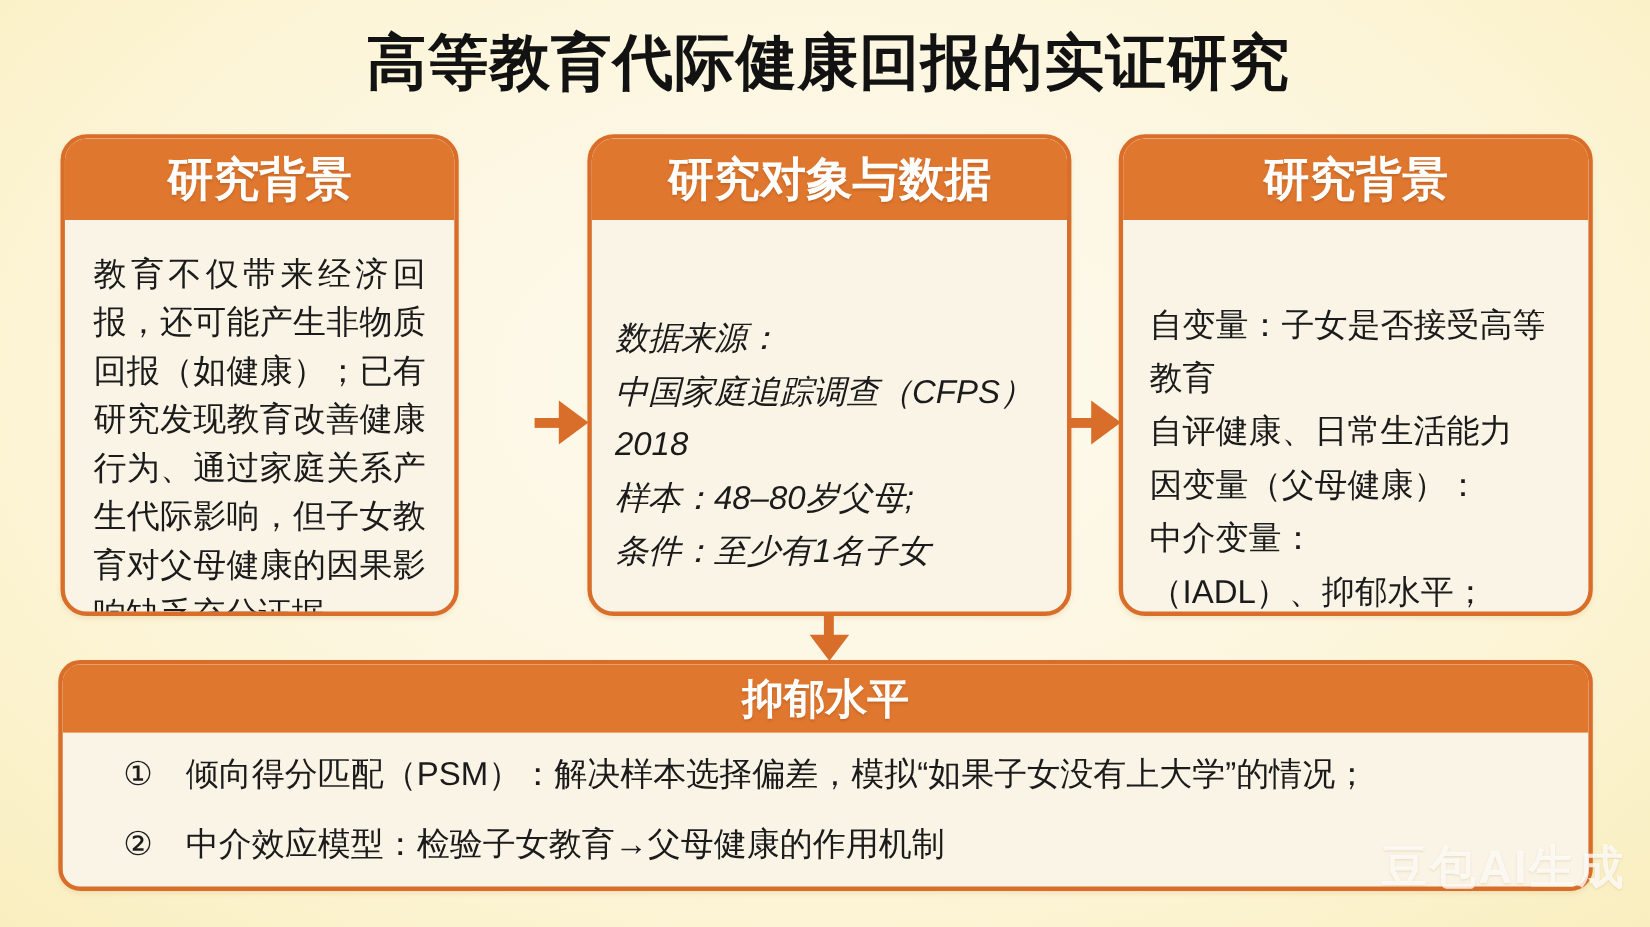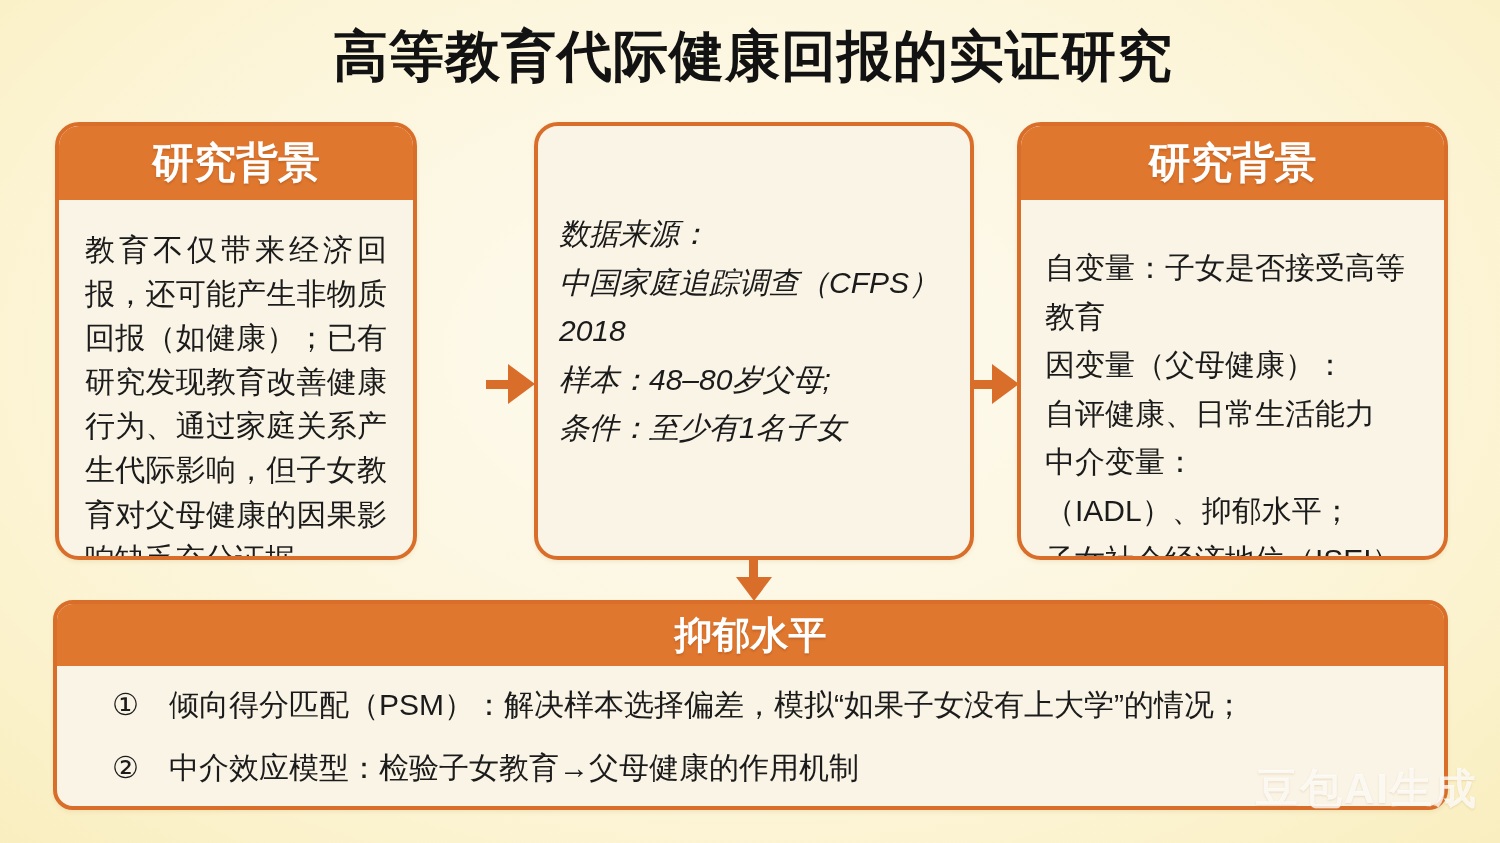--- a/index.html
+++ b/index.html
@@ -50,21 +50,21 @@
   .box-body {
     color: #1B1B1B;
     font-size: 30px;
   }
   .box-bg .box-body {
     padding: 28px 26px 0 26px;
     line-height: 1.47;
     text-align: justify;
   }
   .box-data .box-body { padding: 84px 22px 0 21px; font-style: italic; }
-  .box-var .box-body  { padding: 44px 22px 0 24px; }
+  .box-var .box-body  { padding: 44px 22px 0 24px; margin-top: 28px; }
   .lines p { line-height: 1.62; }
   .box-methods {
     left: 53px;
     top: 600px;
     width: 1395px;
     height: 210px;
     border-radius: 20px;
   }
   .box-methods .box-header { height: 62px; font-size: 38px; }
   .box-methods .box-body { padding: 20px 40px 0 55px; font-size: 30px; }
@@ -122,41 +122,44 @@
     </div>
     <div class="box-body">教育不仅带来经济回报，还可能产生非物质回报（如健康）；已有研究发现教育改善健康行为、通过家庭关系产生代际影响，但子女教育对父母健康的因果影响缺乏充分证据</div>
   </section>
 
   <div class="h-arrow h-arrow-1">
     <div class="stem"></div>
     <div class="head"></div>
   </div>
 
   <section class="box top-box box-data">
+    <div class="box-header">
+      <span>研究对象与数据</span>
+    </div>
     <div class="box-body lines">
       <p>数据来源：</p>
       <p>中国家庭追踪调查（CFPS）2018</p>
       <p>样本：48–80岁父母;</p>
       <p>条件：至少有1名子女</p>
     </div>
   </section>
 
   <div class="h-arrow h-arrow-2">
     <div class="stem"></div>
     <div class="head"></div>
   </div>
 
   <section class="box top-box box-var">
     <div class="box-header">
       <span>研究背景</span>
     </div>
     <div class="box-body lines">
       <p>自变量：子女是否接受高等教育</p>
+      <p>自评健康、日常生活能力</p>
       <p>因变量（父母健康）：</p>
-      <p>自评健康、日常生活能力</p>
       <p>中介变量：</p>
       <p>（IADL）、抑郁水平；</p>
       <p>子女社会经济地位（ISEI）</p>
     </div>
   </section>
 
   <div class="v-arrow">
     <div class="stem"></div>
     <div class="head"></div>
   </div>

